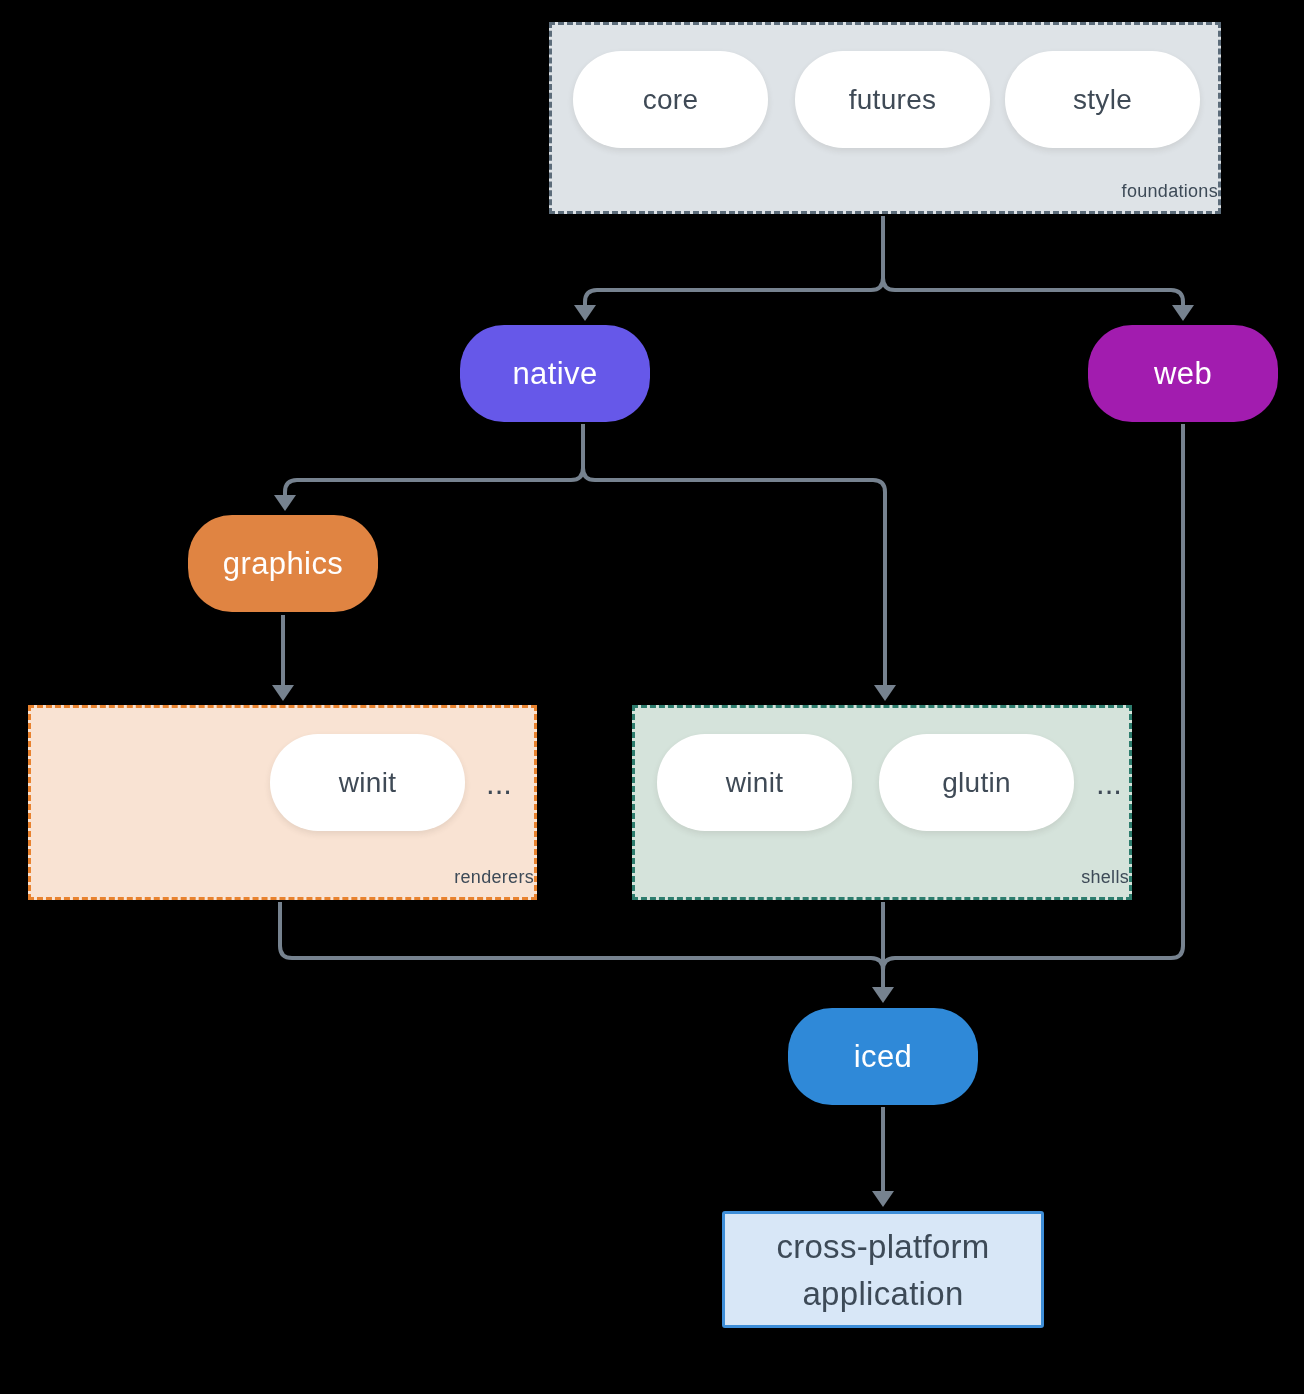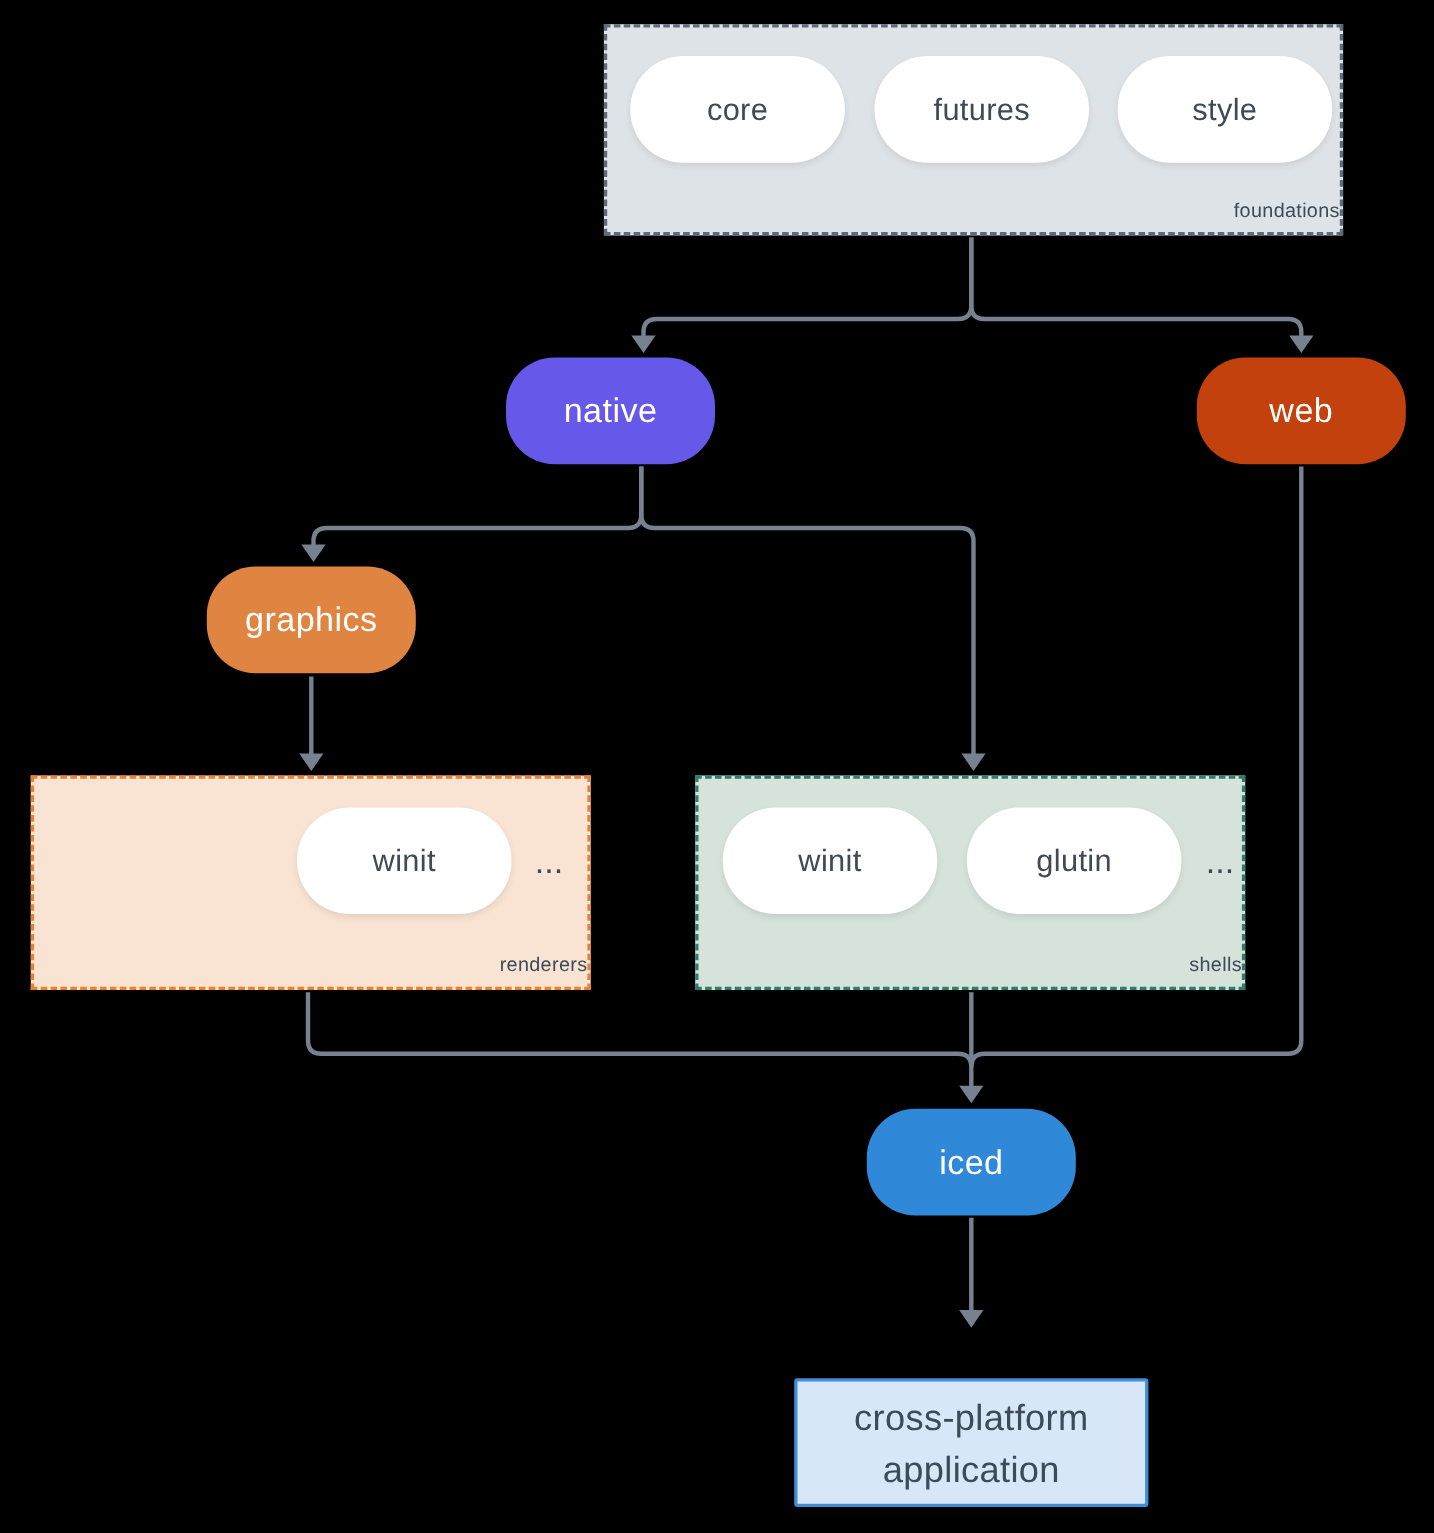--- a/index.html
+++ b/index.html
@@ -87,40 +87,39 @@
     width: 190px; height: 97px;
     border-radius: 44px;
     display: flex;
     align-items: center;
     justify-content: center;
     font-size: 31px;
     color: #ffffff;
     letter-spacing: 0.4px;
   }
   .node-native { left: 460px; top: 325px; background: #6658e9; }
-  .node-web    { left: 1088px; top: 325px; background: #c2410c; }
+  .node-web    { left: 1088px; top: 325px; background: #a21caf; }
   .node-graphics { left: 188px; top: 515px; background: #e08442; }
   .node-iced   { left: 788px; top: 1008px; background: #2f89d8; }
   .app-box {
     position: absolute;
     left: 722px; top: 1211px;
     width: 322px; height: 117px;
     box-sizing: border-box;
     background: #d8e7f7;
     border: 3px solid #3e8ed8;
     border-radius: 3px;
     display: flex;
     flex-direction: column;
     align-items: center;
     justify-content: center;
     font-size: 33px;
     line-height: 47px;
     color: #3d4a57;
     letter-spacing: 0.3px;
-    margin-top: 42px;
   }
 </style>
 </head>
 <body>
 
 <div class="canvas">
 
   <svg class="edges" viewBox="0 0 1304 1394">
 
     <path d="M883 216 L883 278 Q883 290 871 290 L597 290 Q585 290 585 302 L585 306"></path>
@@ -141,21 +140,21 @@
     <path d="M883 902 L883 988"></path>
     <polygon points="872,987 894,987 883,1003"></polygon>
 
     <path d="M883 1107 L883 1192"></path>
     <polygon points="872,1191 894,1191 883,1207"></polygon>
   </svg>
 
   <div class="group group-foundations">
     <div class="pill" style="left:21px;">core</div>
     <div class="pill" style="left:243px;">futures</div>
-    <div class="pill" style="left:464px;">style</div>
+    <div class="pill" style="left:453px;">style</div>
     <div class="group-label">foundations</div>
   </div>
 
   <div class="node node-native">native</div>
   <div class="node node-web">web</div>
 
   <div class="node node-graphics">graphics</div>
 
   <div class="group group-renderers">
     <div class="pill" style="left:239px;">winit</div>

